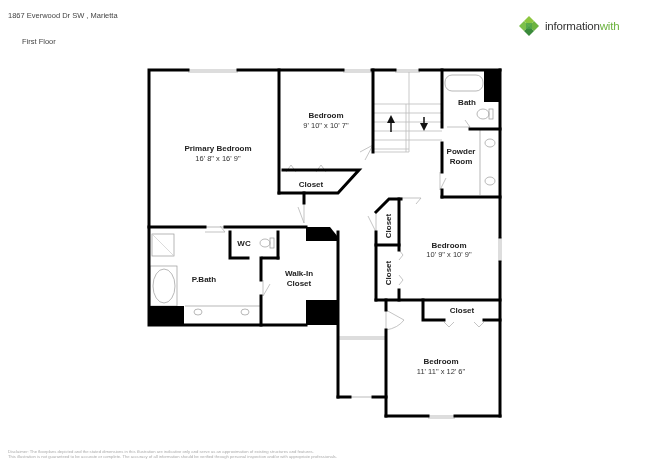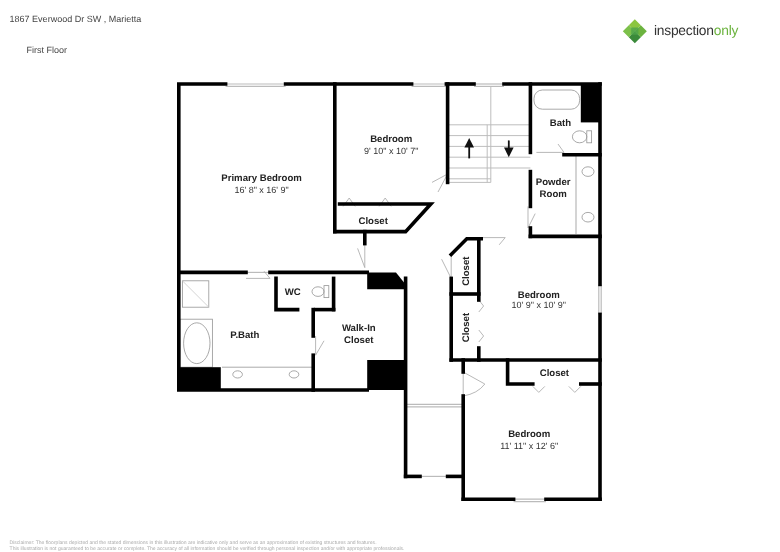--- a/index.html
+++ b/index.html
@@ -24,21 +24,21 @@
 
 <div class="logo">
   <svg width="22" height="22" viewBox="0 0 22 22">
     <polygon points="11,1 16,6 11,11 6,6" fill="#8cc63f"></polygon>
     <polygon points="16,6 21,11 16,16 11,11" fill="#6cb33f"></polygon>
     <polygon points="6,6 11,11 6,16 1,11" fill="#7cc04a"></polygon>
     <polygon points="11,11 16,16 11,21 6,16" fill="#3a8a3a"></polygon>
     <polygon points="8,8 14,8 14,14 8,14" fill="#4ea24a" opacity="0.8"></polygon>
   </svg>
   <div class="logo-text">
-    <span class="a">inspection</span><span class="b">only</span>
+    <span class="a">information</span><span class="b">with</span>
   </div>
 </div>
 
 <svg class="plan" width="650" height="460" viewBox="0 0 650 460">
 
   <g stroke="#bbb" stroke-width="1" fill="none">
     <line x1="188" y1="70" x2="238" y2="70"></line>
       <line x1="188" y1="72" x2="238" y2="72"></line>
     <line x1="343" y1="70" x2="372" y2="70"></line>
       <line x1="343" y1="72" x2="372" y2="72"></line>

